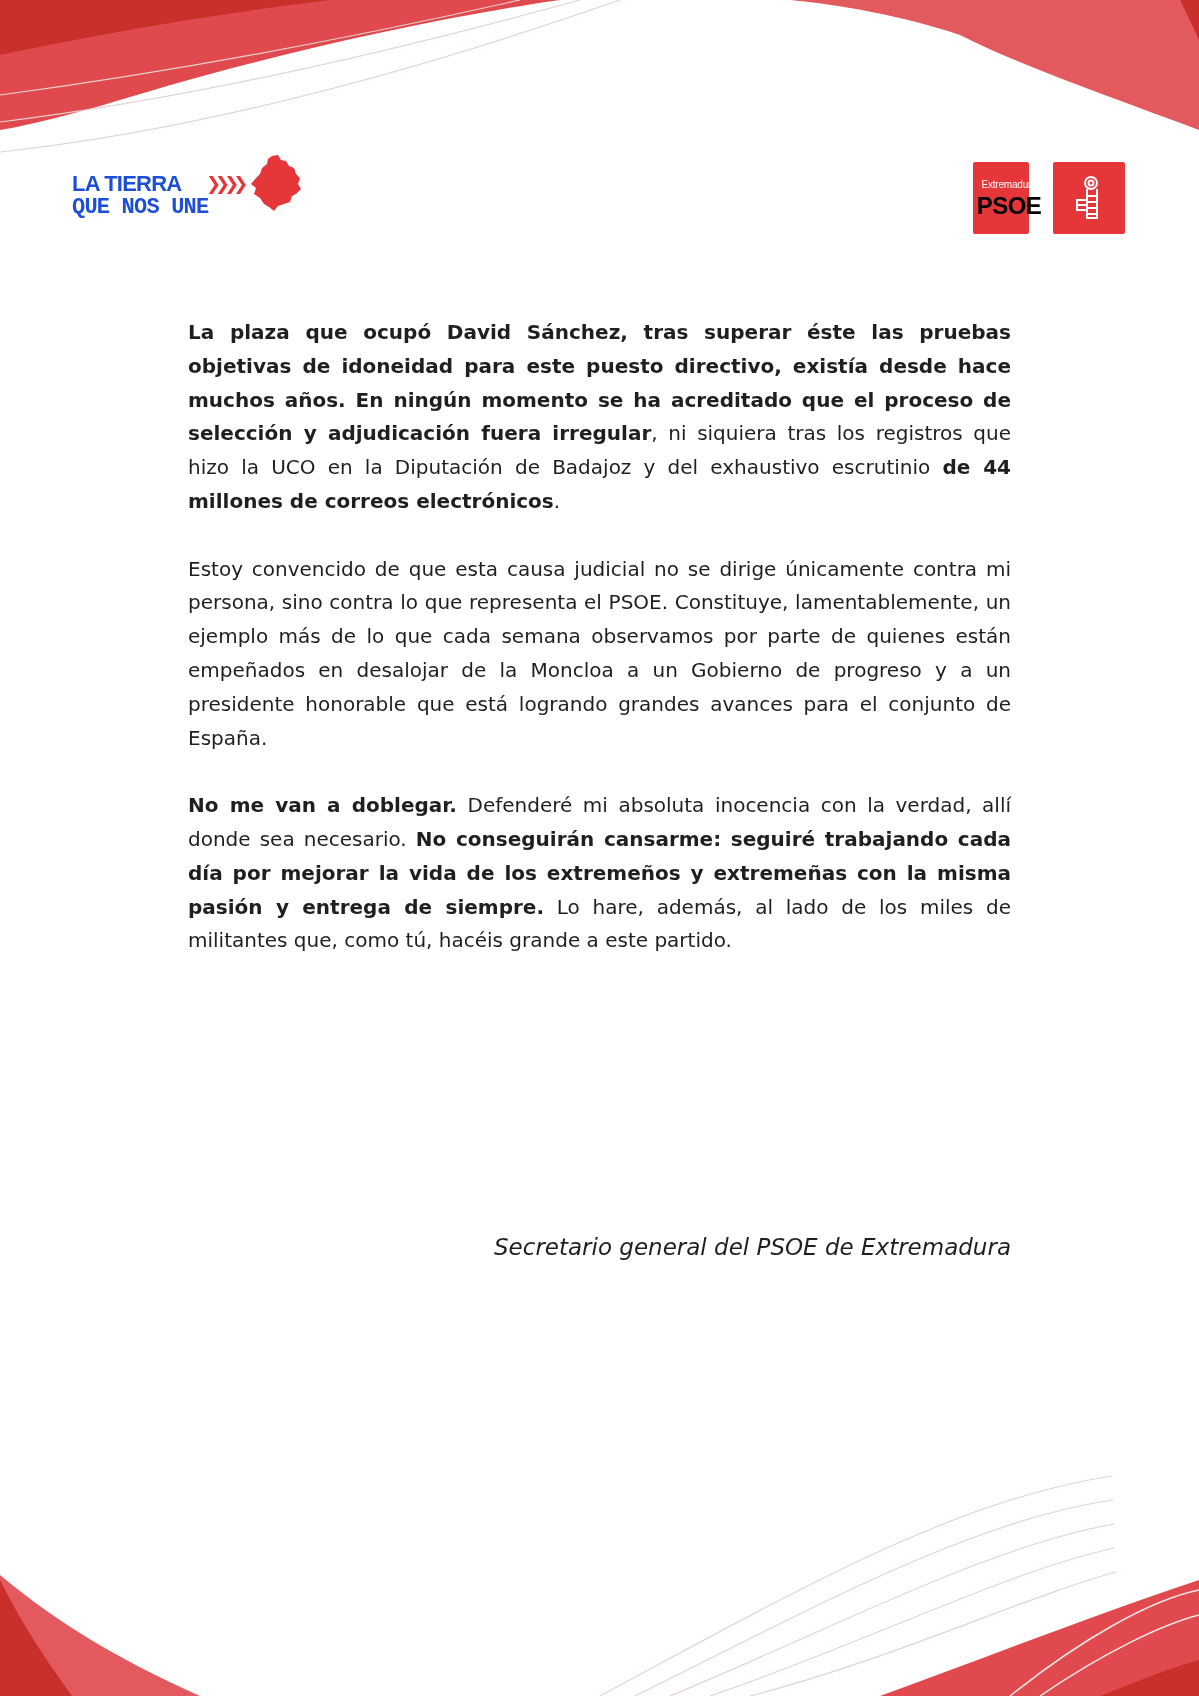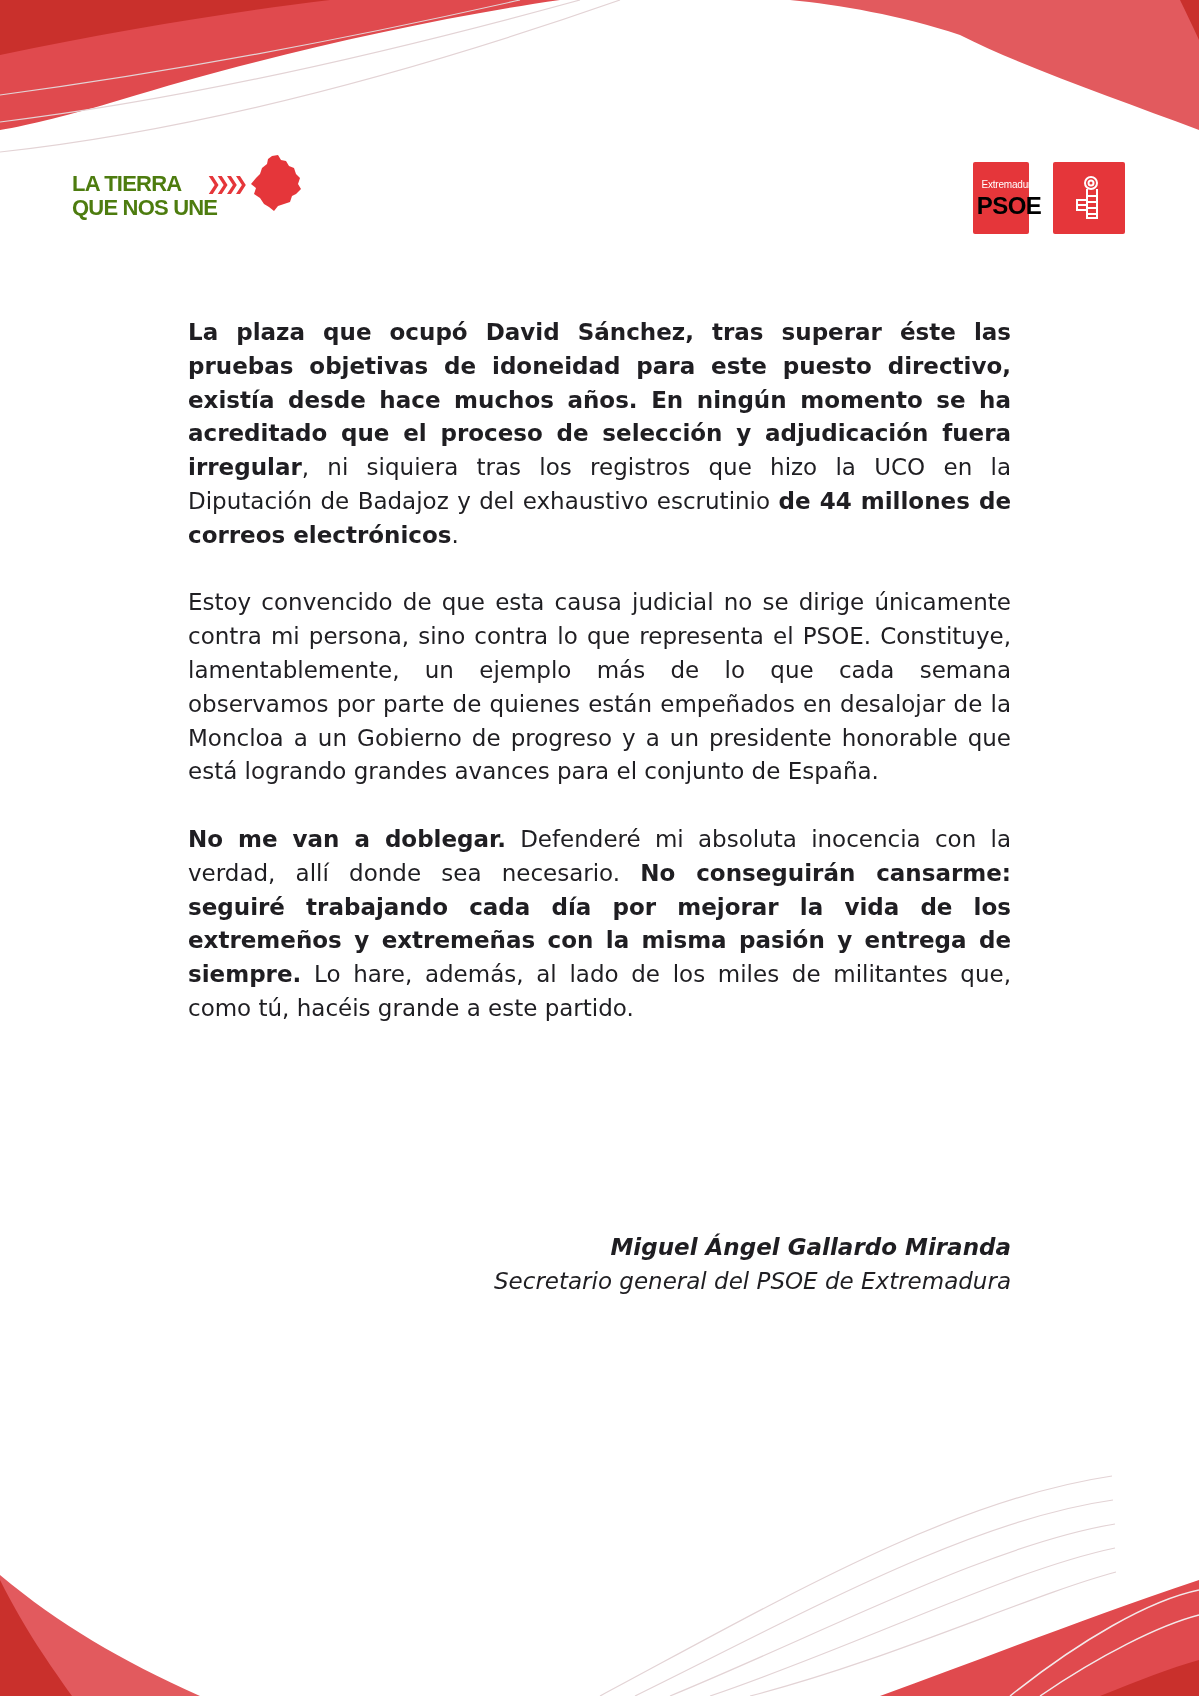--- a/index.html
+++ b/index.html
@@ -1,30 +1,30 @@
 <!DOCTYPE html>
 <html><head>
 <meta charset="utf-8">
 <style>
   html, body { margin:0; padding:0; }
   body { width:1199px; height:1696px; position:relative; overflow:hidden; background:#ffffff; font-family:"DejaVu Sans", sans-serif; color:#222; }
   .deco { position:absolute; left:0; top:0; width:1199px; height:1696px; pointer-events:none; }
   .brand-left { position:absolute; left:72px; top:154px; width:230px; height:72px; }
-  .brand-left .l1, .brand-left .l2 { position:absolute; left:0; font-family:"Liberation Sans", sans-serif; font-weight:bold; color:#4d7c0f; font-size:22px; letter-spacing:-0.8px; line-height:24px; }
+  .brand-left .l1, .brand-left .l2 { position:absolute; left:0; font-family:"Liberation Sans", sans-serif; font-weight:bold; color:#1d4ed8; font-size:22px; letter-spacing:-0.8px; line-height:24px; }
   .brand-left .l1 { top:18px; }
-  .brand-left .l2 { top:42px; }
+  .brand-left .l2 { top:42px;font-family:Liberation Mono, monospace; }
   .brand-left .chev { position:absolute; left:134px; top:18px; color:#e5363a; font-family:"DejaVu Sans", sans-serif; font-weight:bold; font-size:18px; letter-spacing:-6px; line-height:24px; }
   .brand-left .map { position:absolute; left:176px; top:0; width:54px; height:58px; }
   .psoe { position:absolute; left:973px; top:162px; width:152px; height:72px; }
   .psoe .box1 { position:absolute; left:0; top:0; width:56px; height:72px; background:#e5363a; border-radius:2px; }
   .psoe .box2 { position:absolute; left:80px; top:0; width:72px; height:72px; background:#e5363a; border-radius:2px; }
   .psoe .ext { position:absolute; left:0; width:72px; top:17px; text-align:center; color:#fff; font-family:"Liberation Sans", sans-serif; font-size:10px; letter-spacing:-0.2px; }
   .psoe .name { position:absolute; left:0; width:72px; top:30px; text-align:center; color:#000000; font-family:"Liberation Sans", sans-serif; font-weight:bold; font-size:24px; letter-spacing:-0.5px; }
   .psoe svg { position:absolute; left:18px; top:12px; }
-  .letter { position:absolute; left:188px; top:316px; width:823px; font-family:"DejaVu Sans", sans-serif; font-size:23px; line-height:33.8px; color:#1f1e22; }
+  .letter { position:absolute; left:188px; top:316px; width:823px; font-family:"DejaVu Sans", sans-serif; font-size:20px; line-height:33.8px; color:#1f1e22; }
   .letter p { margin:0 0 33.8px 0; text-align:justify; }
   .letter b { font-weight:bold; }
   .signature { position:absolute; right:188px; top:1230px; text-align:right; font-family:"DejaVu Sans", sans-serif; font-style:italic; font-size:23px; line-height:34px; color:#1f1e22; }
   .signature .sig-name { font-weight:bold; }
 </style>
 </head>
 <body>
 
 <svg class="deco" viewBox="0 0 1199 1696" xmlns="http://www.w3.org/2000/svg">
 
@@ -81,15 +81,14 @@
   </div>
 </div>
 
 <div class="letter">
   <p><b>La plaza que ocupó David Sánchez, tras superar éste las pruebas objetivas de idoneidad para este puesto directivo, existía desde hace muchos años. En ningún momento se ha acreditado que el proceso de selección y adjudicación fuera irregular</b><span>, ni siquiera tras los registros que hizo la UCO en la Diputación de Badajoz y del exhaustivo escrutinio </span><b>de 44 millones de correos electrónicos</b><span>.</span></p>
   <p><span>Estoy convencido de que esta causa judicial no se dirige únicamente contra mi persona, sino contra lo que representa el PSOE. Constituye, lamentablemente, un ejemplo más de lo que cada semana observamos por parte de quienes están empeñados en desalojar de la Moncloa a un Gobierno de progreso y a un presidente honorable que está logrando grandes avances para el conjunto de España.</span></p>
   <p><b>No me van a doblegar.</b><span> Defenderé mi absoluta inocencia con la verdad, allí donde sea necesario. </span><b>No conseguirán cansarme: seguiré trabajando cada día por mejorar la vida de los extremeños y extremeñas con la misma pasión y entrega de siempre.</b><span> Lo hare, además, al lado de los miles de militantes que, como tú, hacéis grande a este partido.</span></p>
 </div>
 
 <div class="signature">
-  <div class="sig-name">Miguel Ángel Gallardo Miranda</div>
   <div class="sig-title">Secretario general del PSOE de Extremadura</div>
 </div>
 
 </body></html>

